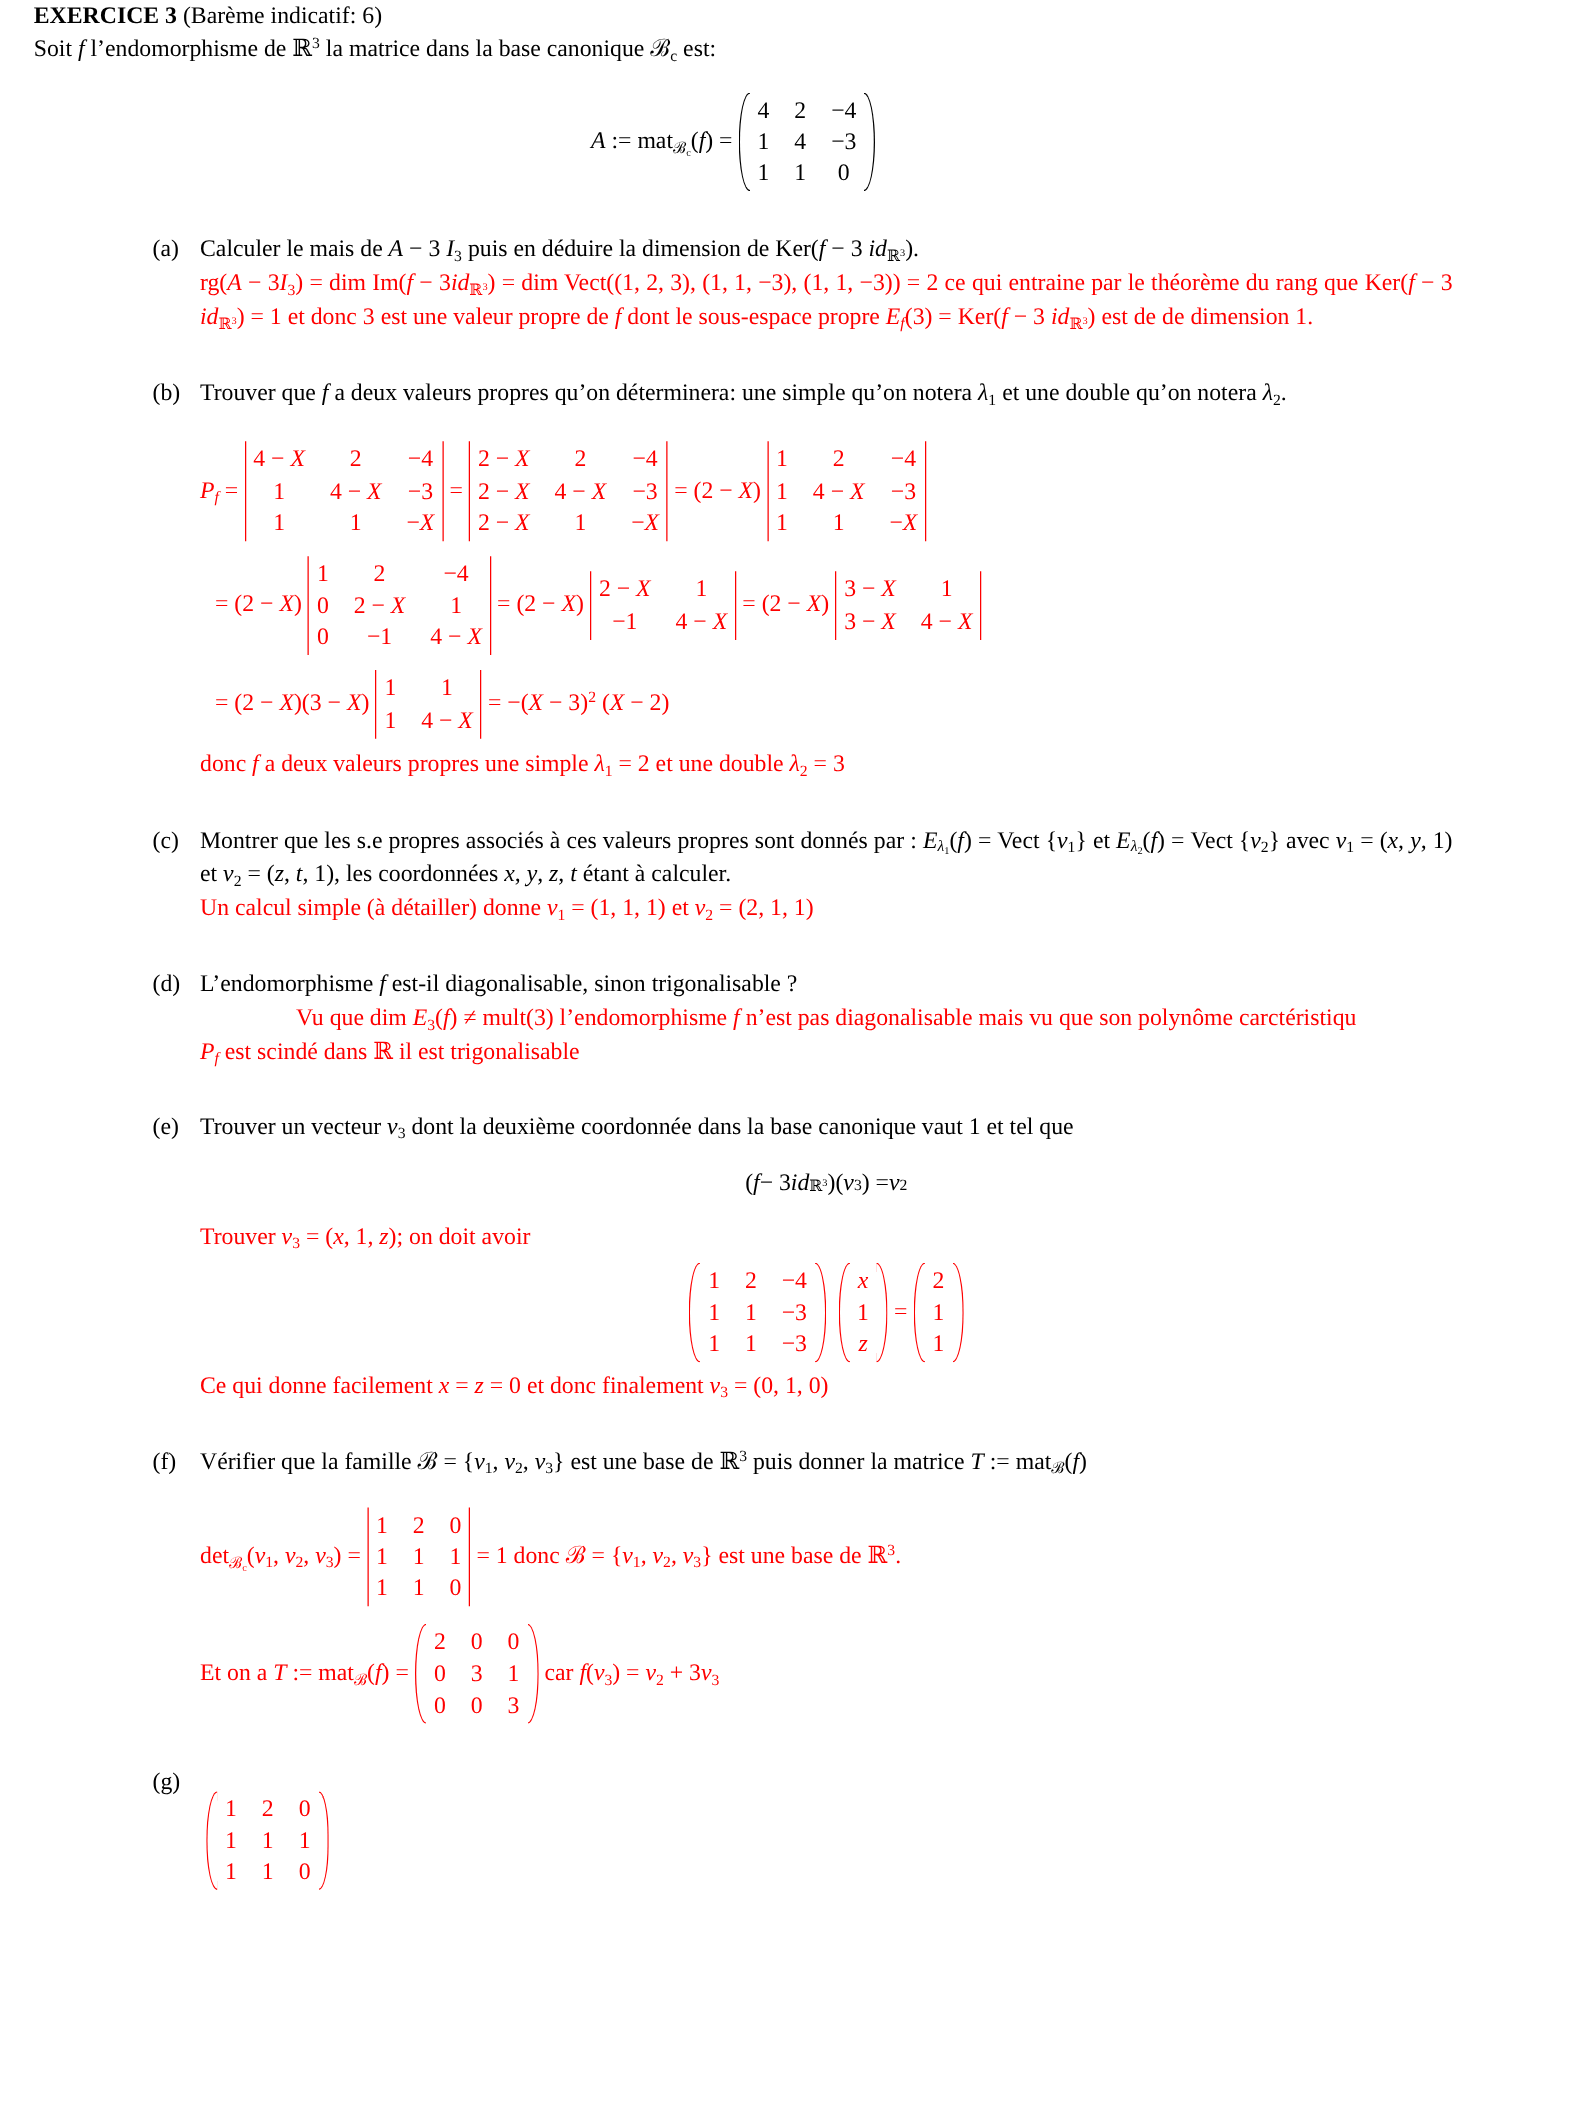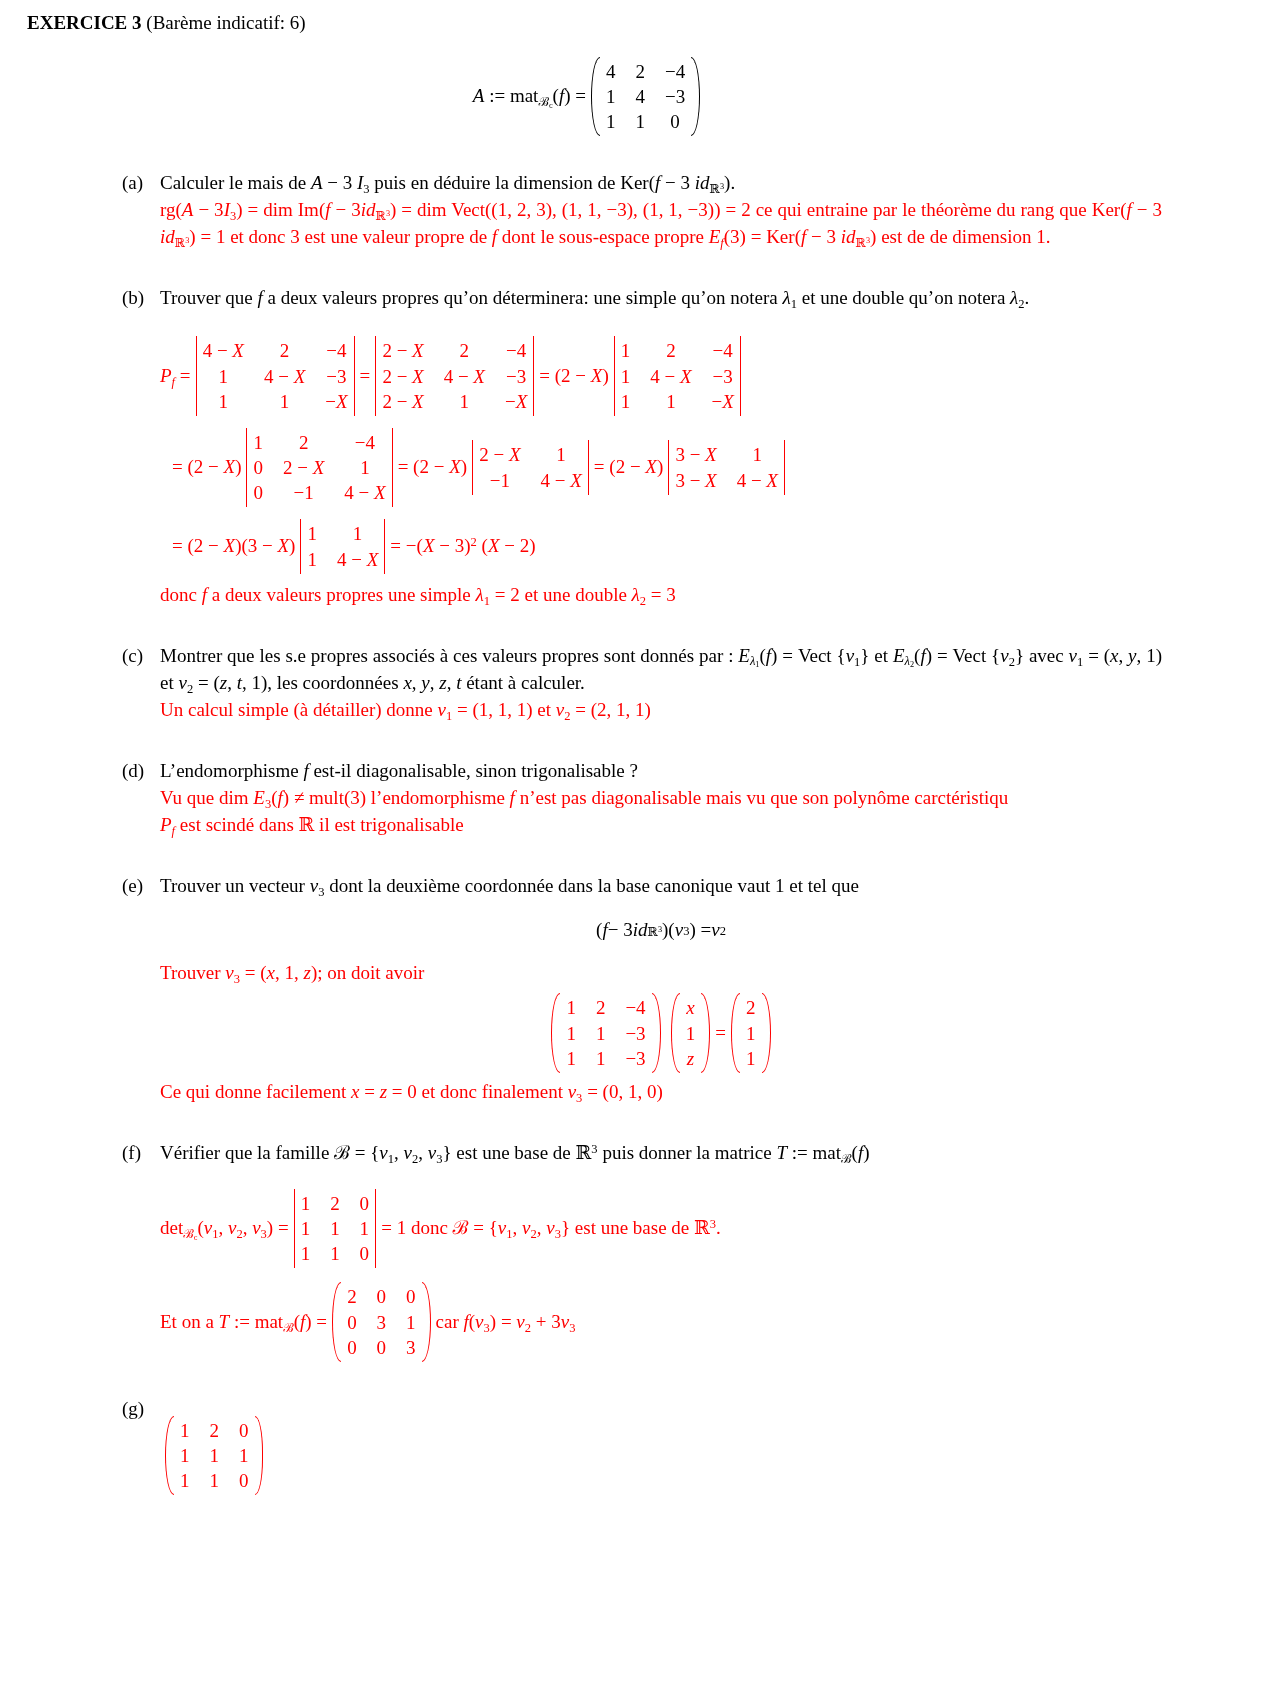--- a/index.html
+++ b/index.html
@@ -2,57 +2,58 @@
 <html style="--red: #fe0000;"><head>
 <meta charset="utf-8">
 <style>
   html,body{margin:0;padding:0}
   body{
     width:1264px;height:1701px;overflow:hidden;
     background:#ffffff;color:#000;
     font-family:"Liberation Serif","DejaVu Serif",serif;
     font-size:19px;line-height:1.42;
   }
-  .page{padding-top:10px}
+  .page{}
   .ml{margin-left:27px}
   .bold{font-weight:700}
   .red{color:var(--red,#f00)}
   .it{font-style:italic}
   sub,sup{font-size:0.66em;line-height:0}
   sub{vertical-align:-0.3em}
   sup{vertical-align:0.5em}
   .m{white-space:pre}
   .display{width:1178px;display:flex;justify-content:center;align-items:center;margin:20px 0 10px 0}
   .display-in{display:flex;justify-content:center;align-items:center;margin:12px 0}
   .item{display:flex;margin-top:34px;padding-left:122px}
   .item-label{flex:none;width:38px}
   .item-body{flex:1;max-width:1002px}
   .q{text-align:justify}
   .sol{text-align:justify}
   .eqline{display:flex;align-items:center;flex-wrap:wrap;margin-top:12px}
   .cont{padding-left:12px}
-  .nowrap{white-space:nowrap;max-width:none;text-align:left}
+  .nowrap{white-space:nowrap;max-width:none;text-align:center}
   
   .mx{display:inline-flex;align-items:center;vertical-align:middle;margin:0 5px}
   .mx-grid{display:inline-grid;column-gap:1.05em;row-gap:2px;justify-items:center;align-items:baseline;padding:3px 0.32em;line-height:1.22}
   .fence.bar{align-self:stretch;border-left:1.7px solid currentColor}
   .fence.paren-l{align-self:stretch;width:0.42em;border:1.8px solid currentColor;border-right:0;
     border-top-left-radius:100% 50%;border-bottom-left-radius:100% 50%}
   .fence.paren-r{align-self:stretch;width:0.42em;border:1.8px solid currentColor;border-left:0;
     border-top-right-radius:100% 50%;border-bottom-right-radius:100% 50%}
 </style>
 </head>
 <body style="background: rgb(255, 255, 255); color: rgb(0, 0, 0);">
 
 <div class="page">
 
   <div class="ml">
     <span class="bold">EXERCICE 3</span><span> (Barème indicatif: 6)</span>
   </div>
 
+  <div class="ml"><span>Soit </span><span class="it">f</span><span> l’endomorphisme de ℝ</span><sup><span>3</span></sup><span> la matrice dans la base canonique ℬ</span><sub><span>c</span></sub><span> est:</span></div>
 
   <div class="display">
     <span class="m"><span class="it">A</span><span> := mat</span><sub><span>ℬ</span><sub><span>c</span></sub></sub><span>(</span><span class="it">f</span><span>) =</span></span>
     <span class="mx">
         <span class="fence paren-l"></span>
         <span class="mx-grid" style="grid-template-columns: repeat(3, auto);">
           <span class="mx-cell"><span>4</span></span>
           <span class="mx-cell"><span>2</span></span>
           <span class="mx-cell"><span>−4</span></span>
           <span class="mx-cell"><span>1</span></span>

